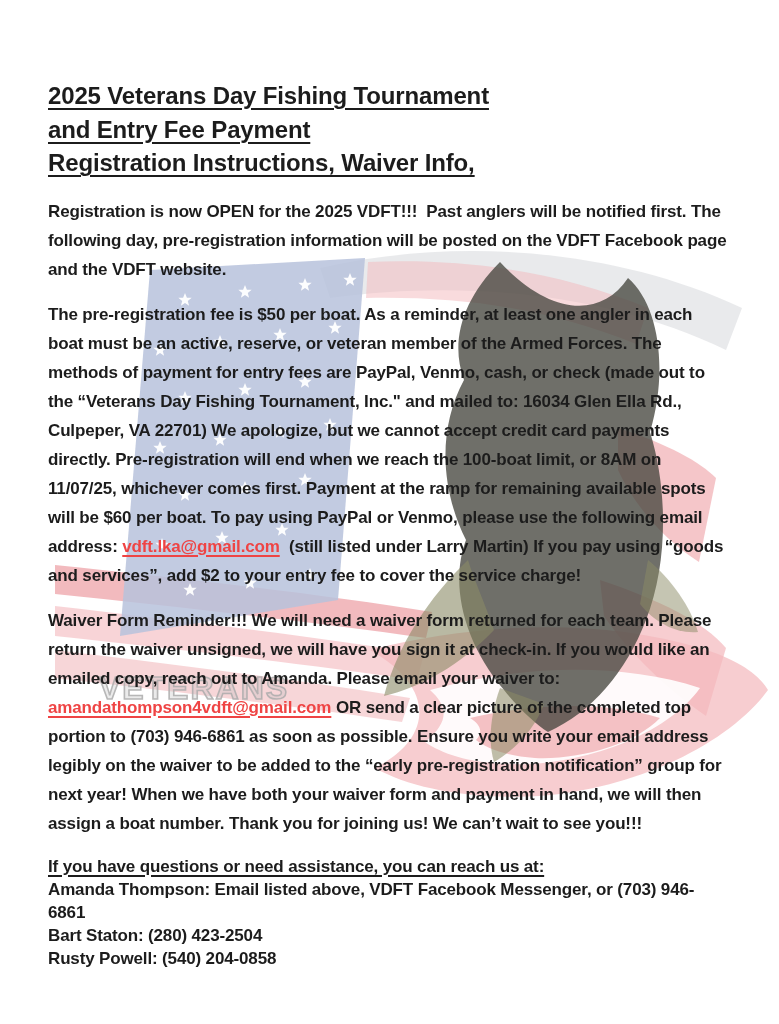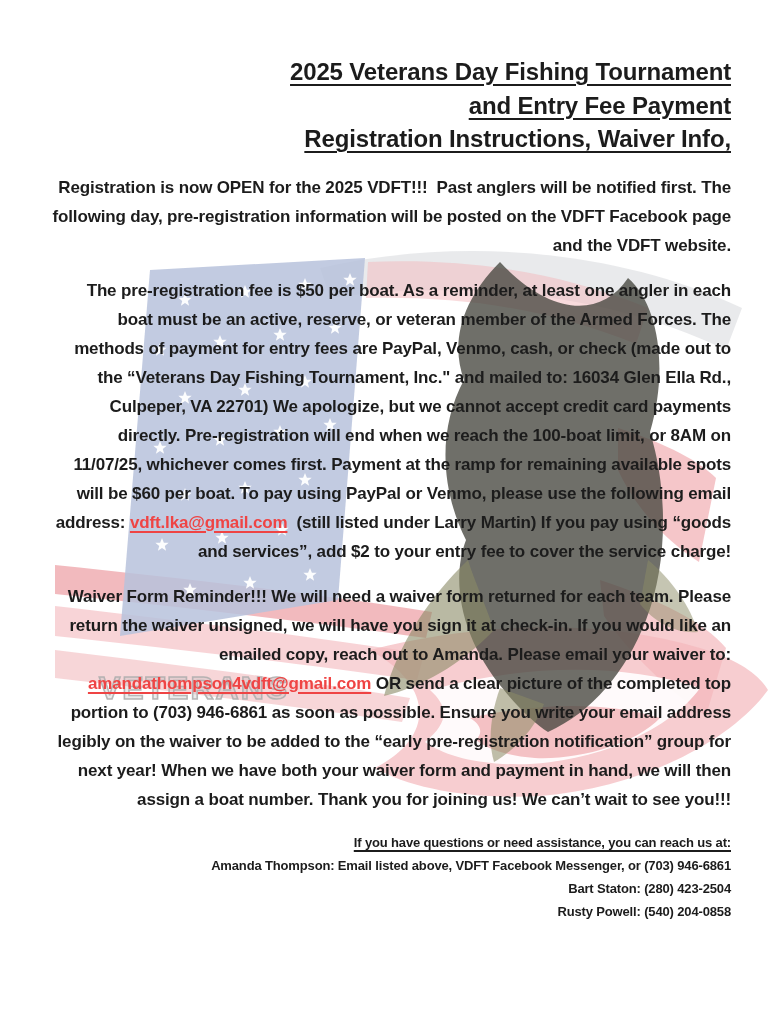--- a/index.html
+++ b/index.html
@@ -12,31 +12,31 @@
   .wm-text{
     position:absolute;left:44px;top:668px;width:300px;z-index:0;
     text-align:center;font-weight:800;font-size:32px;line-height:40px;
     letter-spacing:2px;white-space:nowrap;
     color:rgba(188,188,188,0.30);
     -webkit-text-stroke:1.6px rgba(172,172,172,0.85);
   }
   
   .content{
     position:absolute;left:0;top:0;width:779px;height:1024px;z-index:1;
-    padding:55px 48px 0;box-sizing:border-box;
-    text-align:right;color:#1c1c1c;font-weight:bold;letter-spacing:-0.15px;
+    padding:79px 48px 0;box-sizing:border-box;
+    text-align:left;color:#1c1c1c;font-weight:bold;letter-spacing:-0.15px;
   }
   .title{margin:0 0 17px;font-size:24px;line-height:33.6px;font-weight:bold;}
   .title-line{text-decoration:underline;text-underline-offset:4px;text-decoration-thickness:1.8px;}
   .para{margin:16px 0 11px;font-size:17px;line-height:29px;white-space:pre-wrap;}
   .para.p2{margin-bottom:13px;}
   .para.p3{margin-bottom:17px;}
   .u{text-underline-offset:3px;text-decoration-thickness:1.5px;}
   .email{color:#ef4444;text-decoration:underline;text-underline-offset:3px;text-decoration-thickness:1.5px;cursor:pointer;}
-  .contact{font-size:13px;line-height:23px;}
+  .contact{font-size:17px;line-height:23px;}
   .contact-heading{text-decoration:underline;text-underline-offset:3px;text-decoration-thickness:1.5px;margin:0;}
   .contact-line{margin:0;}
 </style>
 </head>
 <body>
 
 <div class="page">
 
   <svg class="watermark" viewBox="0 0 779 1024" xmlns="http://www.w3.org/2000/svg" aria-hidden="true">
     <defs>

